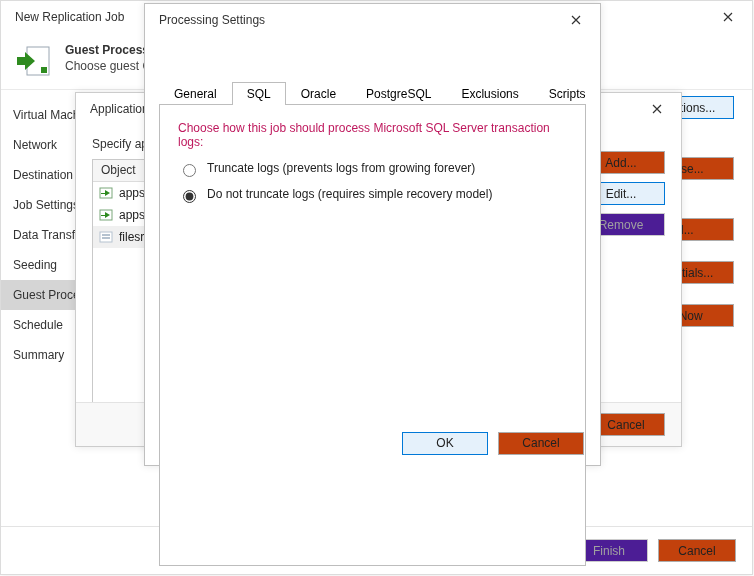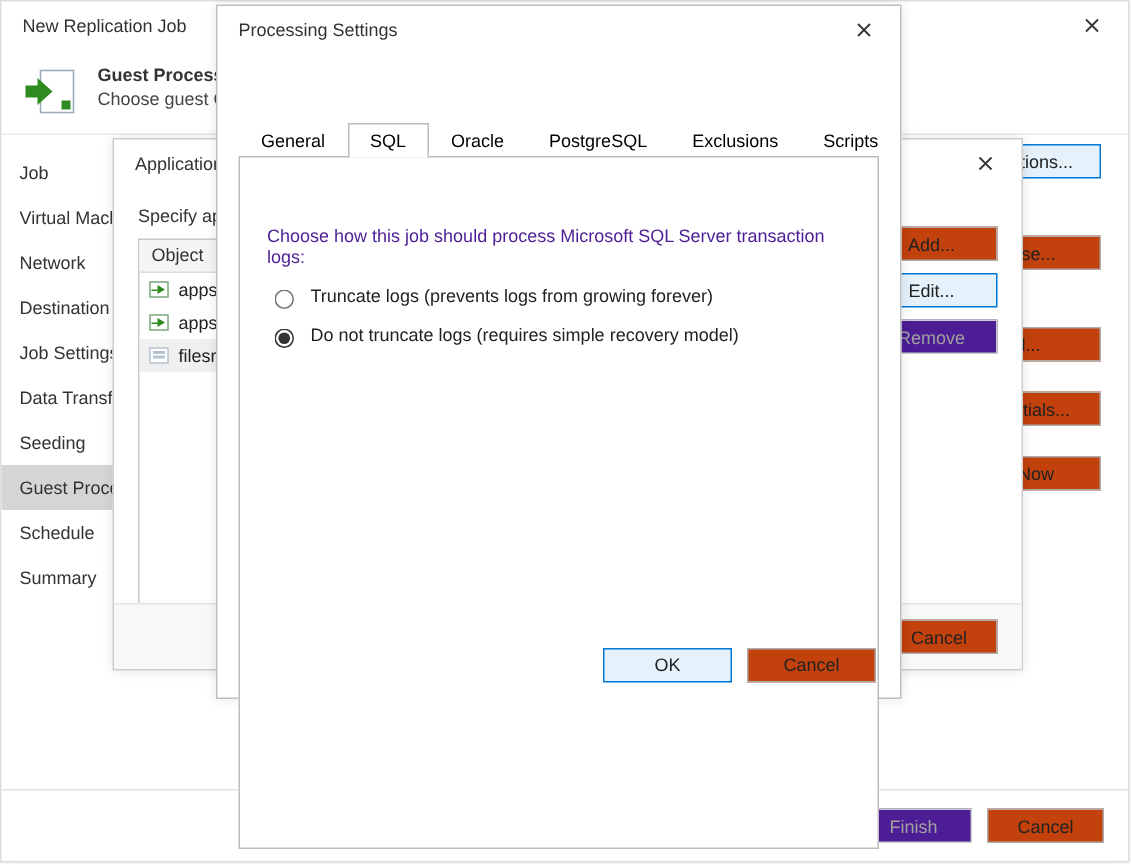--- a/index.html
+++ b/index.html
@@ -44,21 +44,21 @@
   #apps .footer { position:absolute; bottom:0; left:0; right:0; height:44px; border-top:1px solid #e3e3e3; display:flex; align-items:center; justify-content:flex-end; gap:10px; padding:0 16px; background:#f8f8f8; }
   #apps .closebtn { height:32px; }
 
   
   #proc { left: 144px; top: 3px; width: 457px; height: 463px; border-color:#bfbfbf; }
   #proc .titlebar { border-bottom: 0; }
   #proc .tabs { display:flex; padding: 10px 14px 0 14px; gap:0; border-bottom:0; }
   #proc .tab { padding: 4px 14px 4px 14px; border:1px solid transparent; border-bottom:0; color:#000000; position:relative; top:1px; background:transparent;margin-top:35px; }
   #proc .tab.active { border-color:#bdbdbd; background:#fff; z-index:2; }
   #proc .tabpanel { margin: 0 14px 0 14px; border:1px solid #bdbdbd; border-top:1px solid #bdbdbd; height: 462px; padding: 16px 18px; background:#fff; }
-  #proc .desc { color:#4c1d95; margin-bottom:12px;margin-top:29px; }
+  #proc .desc { color:#be185d; margin-bottom:12px; }
   #proc label.radio { display:flex; gap:8px; margin:6px 0 10px 0; color:#222; }
   #proc input[type=radio] { width:13px; height:13px; accent-color:#333; }
   #proc .footer { position:absolute; bottom:0; left:0; right:0; height:44px; display:flex; align-items:center; justify-content:flex-end; gap:10px; padding:0 16px; }
 </style>
 </head>
 <body>
 
 <div id="wizard" class="window">
   <div class="titlebar">
     <span class="title">New Replication Job</span>
@@ -76,21 +76,20 @@
         <path d="M2 14 L10 14 L10 9 L20 18 L10 27 L10 22 L2 22 Z" fill="#2e8b1f"></path>
       </svg>
     </div>
     <div>
       <div class="htitle">Guest Processing</div>
       <div class="hsub">Choose guest OS processing options available for running VMs.</div>
     </div>
   </div>
   <div class="body">
     <div class="sidebar">
-      <div class="item">Job</div>
       <div class="item">Virtual Machines</div>
       <div class="item">Network</div>
       <div class="item">Destination</div>
       <div class="item">Job Settings</div>
       <div class="item">Data Transfer</div>
       <div class="item">Seeding</div>
       <div class="item active">Guest Processing</div>
       <div class="item">Schedule</div>
       <div class="item">Summary</div>
     </div>

